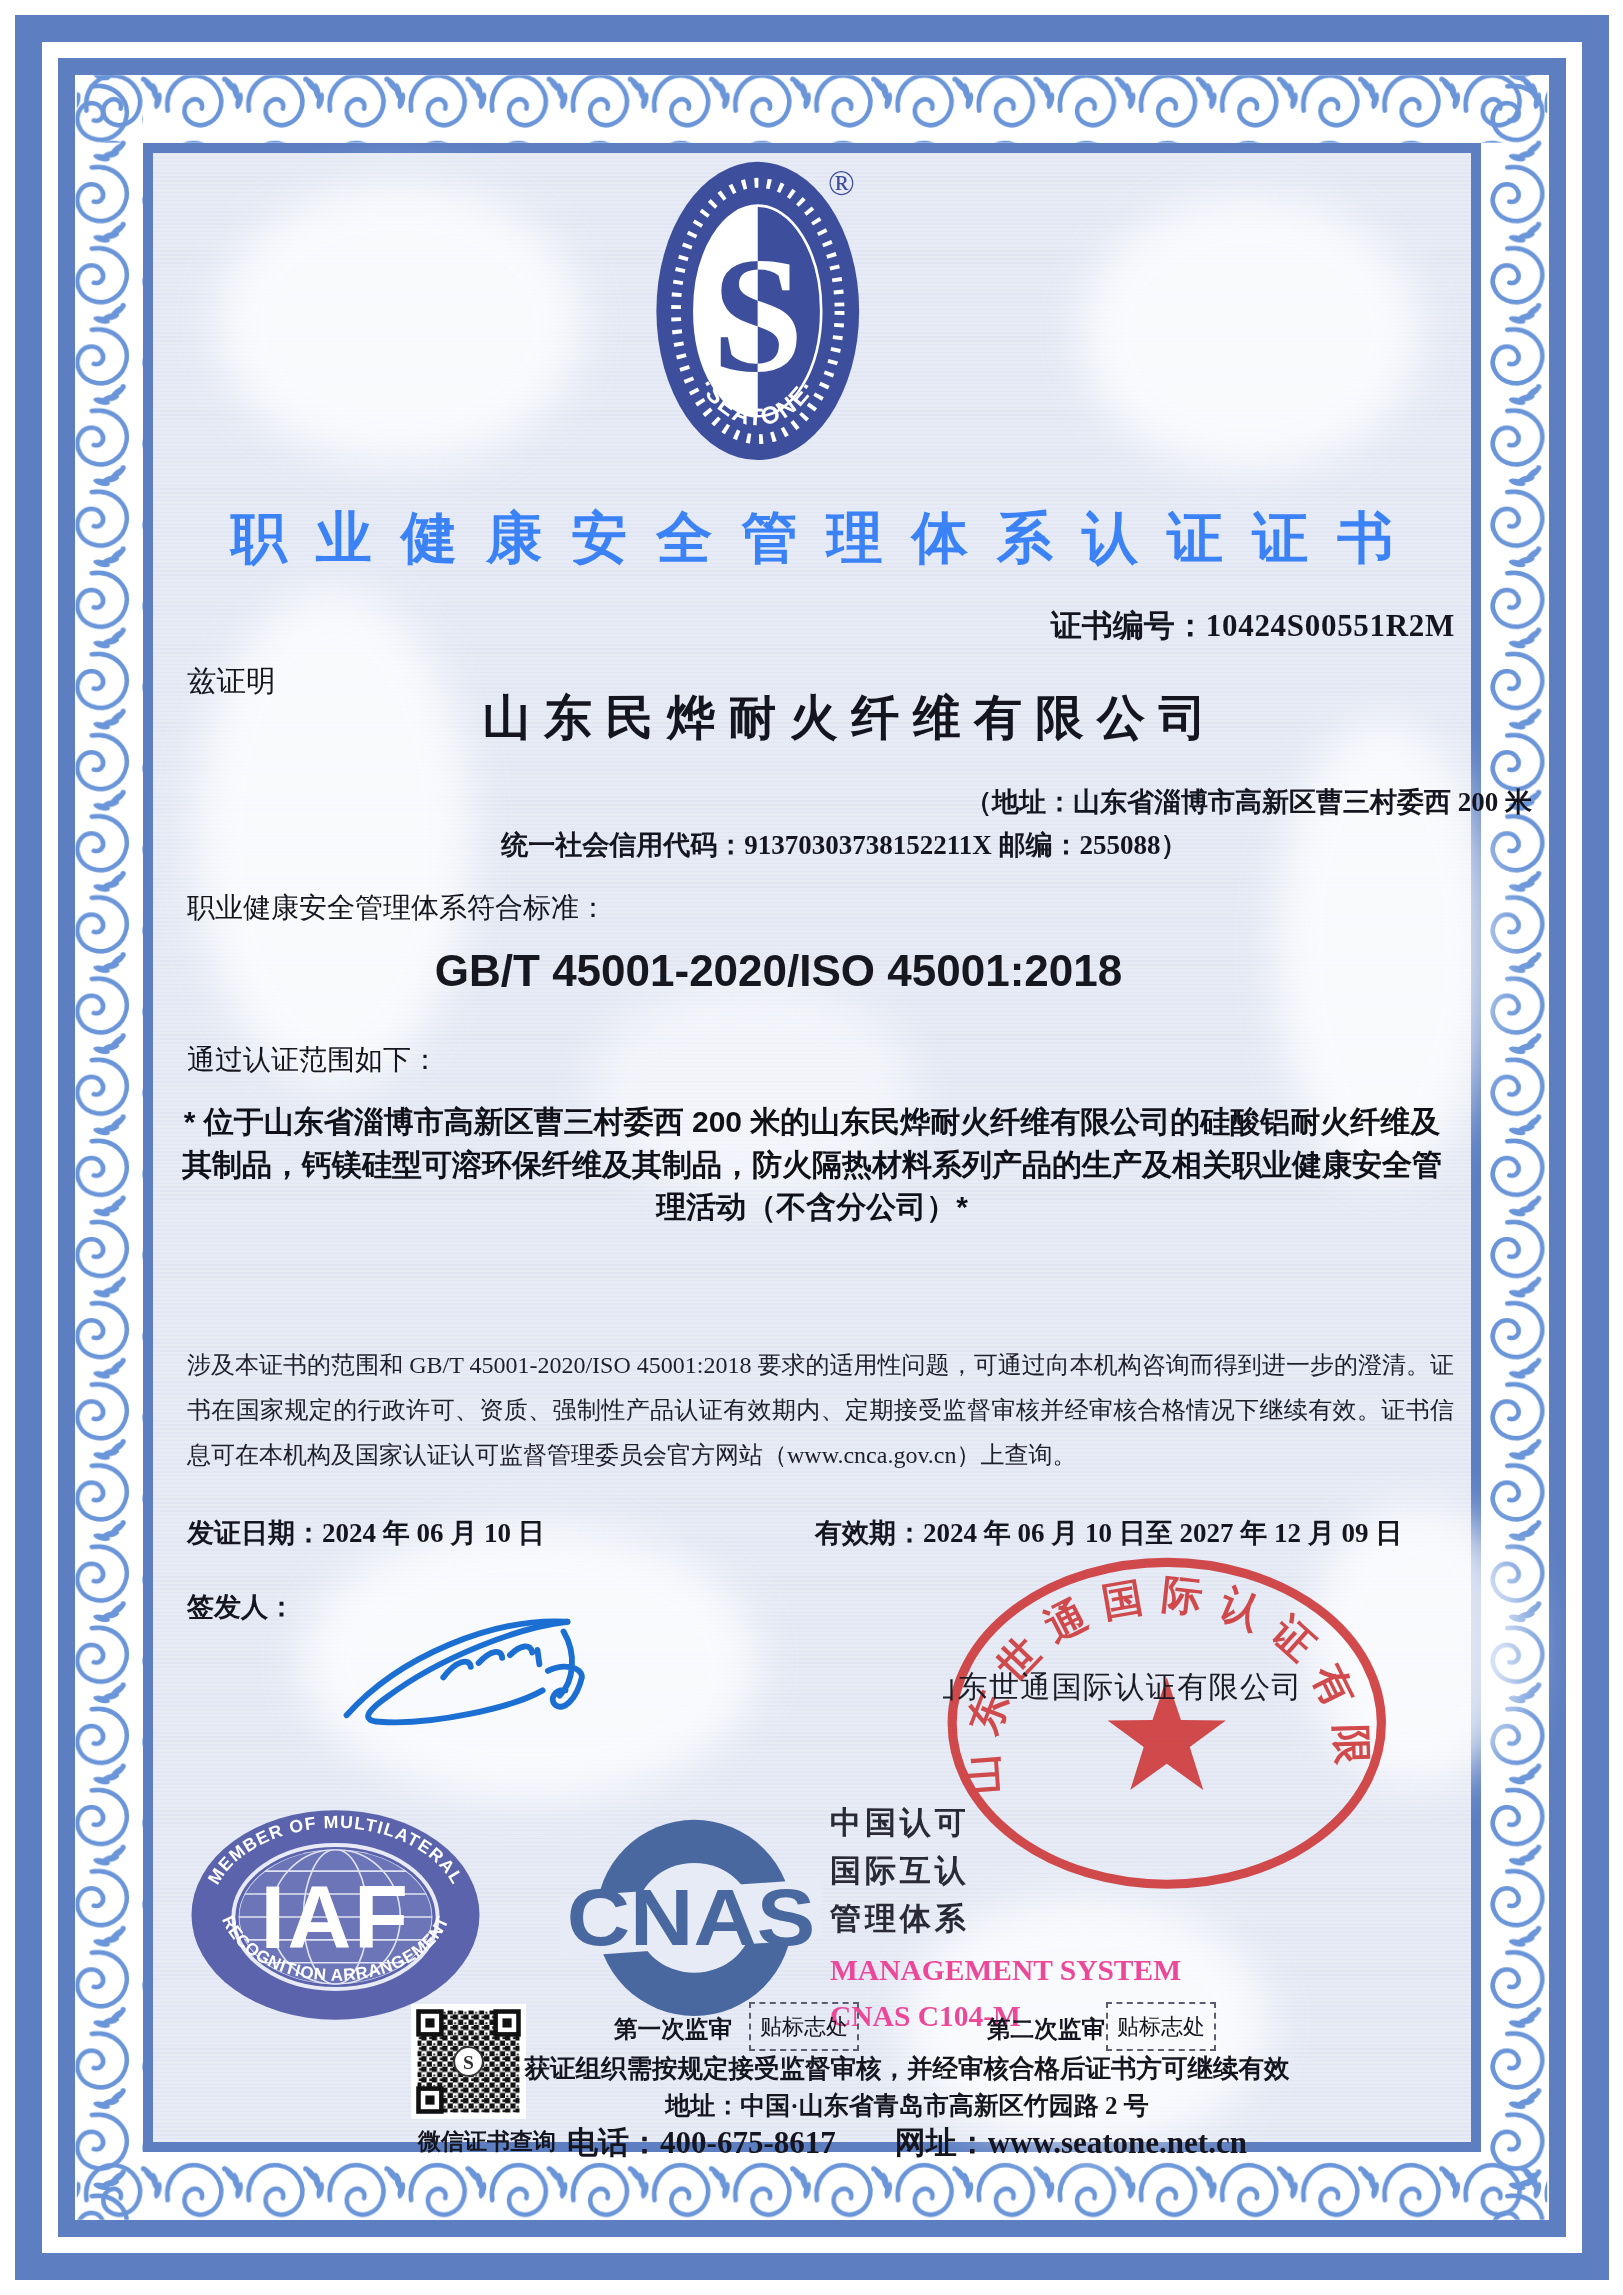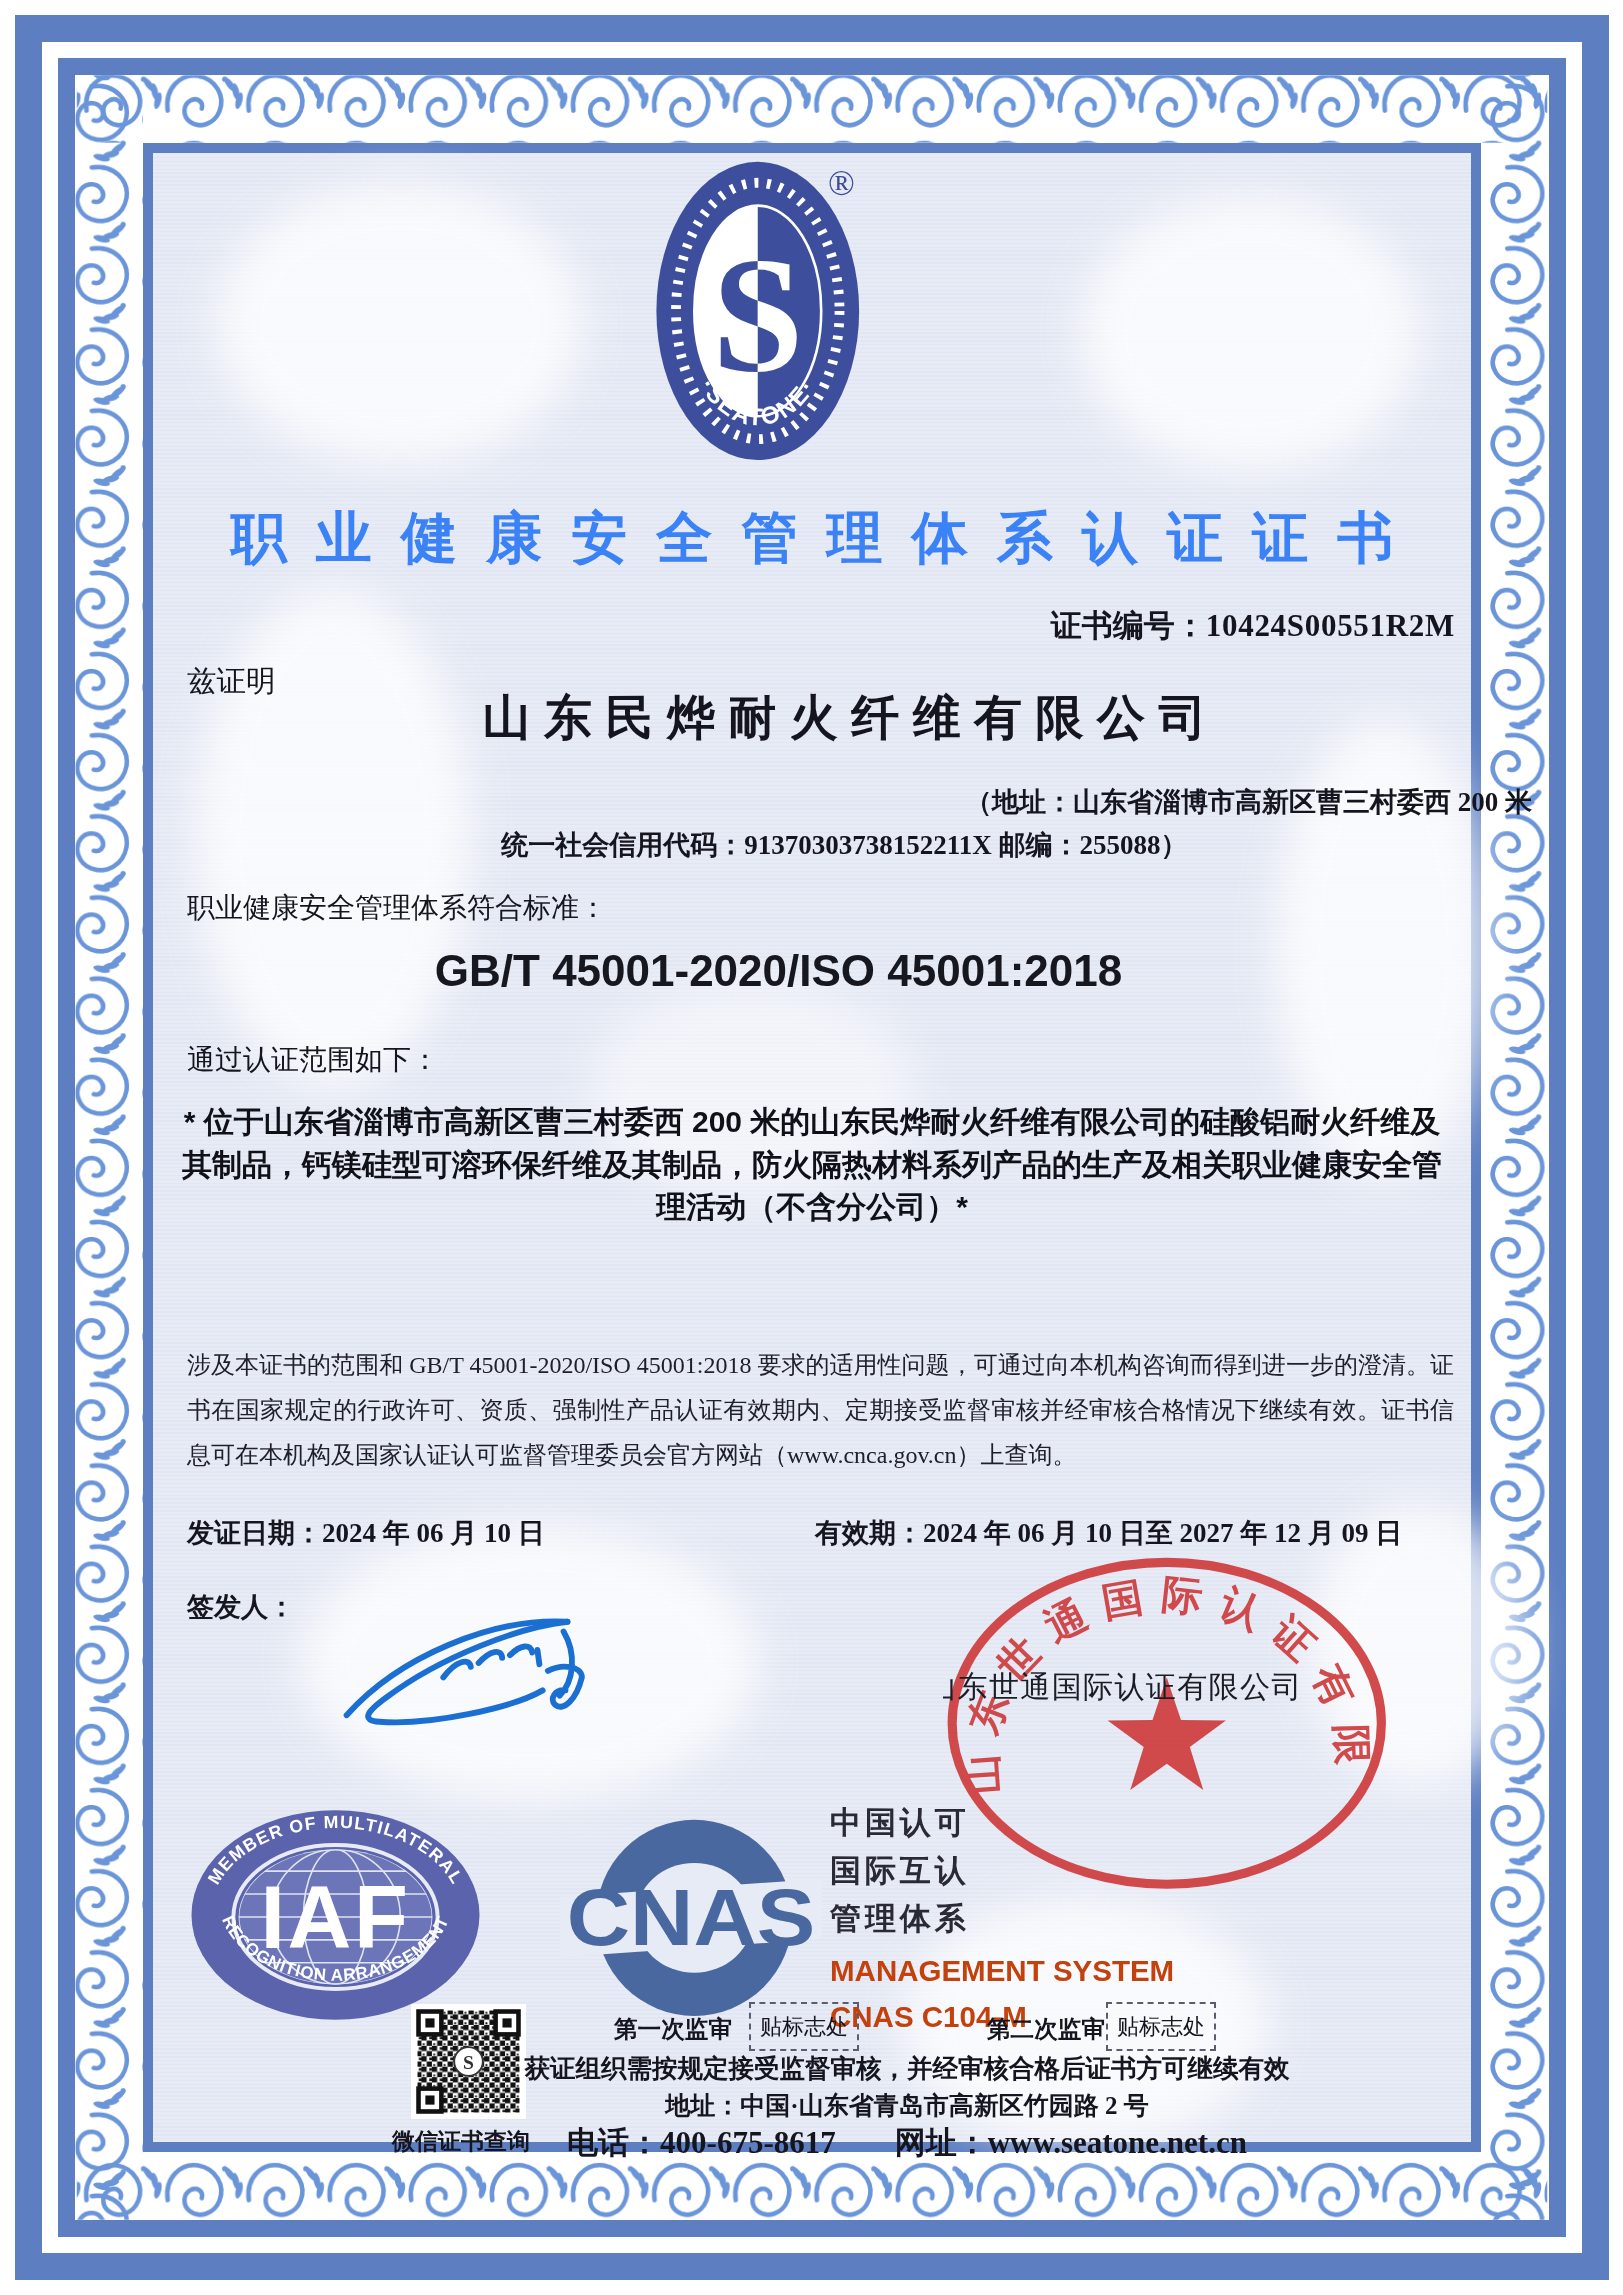--- a/index.html
+++ b/index.html
@@ -31,23 +31,23 @@
   .scope{left:171px;width:1282px;top:1101px;text-align:center;font-size:30px;font-weight:bold;
          line-height:1.42;font-family:"Liberation Sans","DejaVu Sans",sans-serif;color:#101018;}
   .clarif{left:187px;width:1267px;top:1343px;font-size:24px;line-height:1.88;text-align:justify;color:#20202c;}
   .dateline{font-size:27px;font-weight:600;color:#15151f;}
   .issue{left:187px;top:1515px;}
   .valid{left:815px;top:1515px;}
   .signer{left:187px;top:1589px;font-size:27px;font-weight:600;}
   .accr{left:830px;top:1799px;}
   .accr .zh{font-size:31px;line-height:48px;font-family:"Liberation Sans","DejaVu Sans",sans-serif;
             font-weight:600;color:#2a2a36;letter-spacing:3.9px;}
-  .accr .en{font-size:29.5px;line-height:37px;font-family:Liberation Sans, sans-serif;
-            font-weight:bold;color:#c2410c;margin-top:9.2px;}
-  .qrcap{left:376px;width:170px;top:2126px;text-align:center;font-size:23px;font-weight:600;}
+  .accr .en{font-size:29.5px;line-height:37px;font-family:Liberation Serif, serif;
+            font-weight:bold;color:#ec4899;margin-top:9.2px;}
+  .qrcap{left:386px;width:170px;top:2126px;text-align:right;font-size:23px;font-weight:600;}
   .auditlbl{font-size:23.6px;font-weight:600;top:2013px;}
   .stickerbox{top:2002px;width:106px;height:45px;border:2px dashed #5c5c70;display:flex;
               align-items:center;justify-content:center;font-size:22px;}
   .bottomline{left:367px;width:1080px;text-align:center;white-space:nowrap;font-weight:600;}
   .notice{top:2051px;font-size:25.5px;}
   .orgaddr{top:2089px;font-size:25px;}
   .phoneline{top:2122px;font-size:31px;}
   .gap{display:inline-block;width:59px;}
 </style>
 </head>

